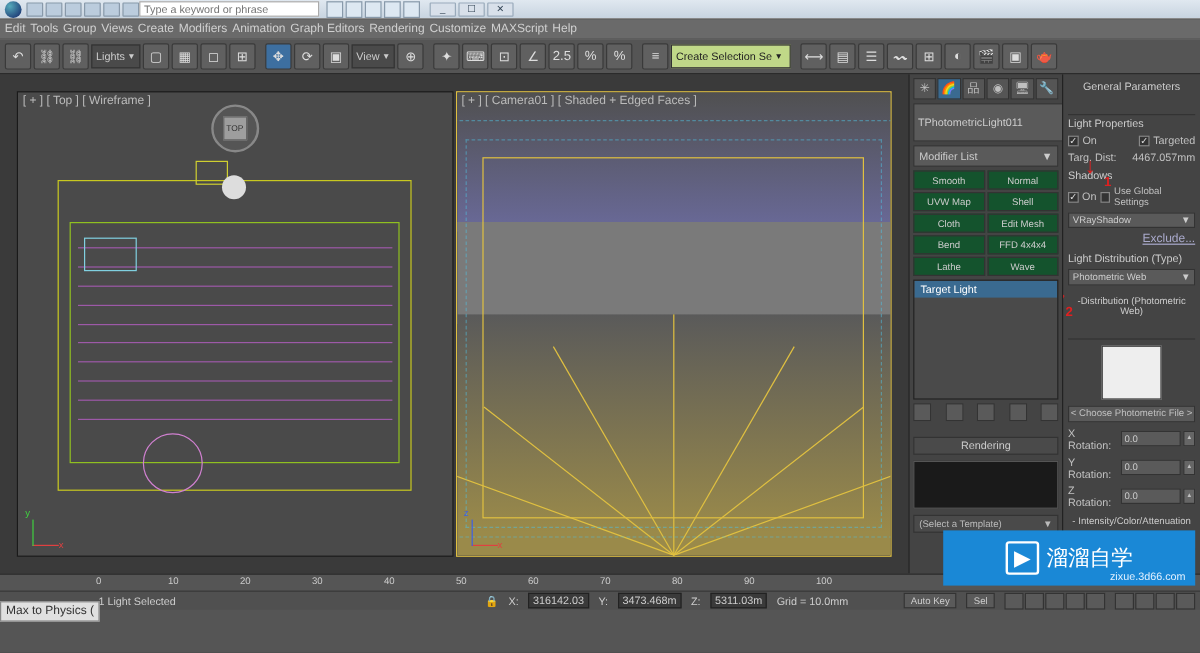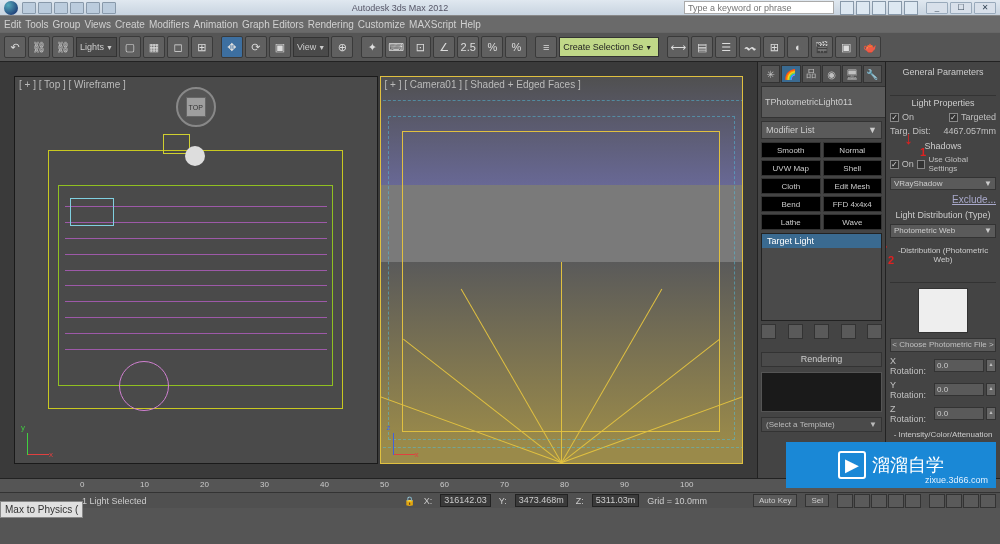--- a/index.html
+++ b/index.html
@@ -48,32 +48,32 @@
 .wall{ position:absolute; top:28%; left:0; right:0; height:22%; background:#7a7a7a; }
 .cam-extra{ position:absolute; border:1px dashed #50c0e0; opacity:.5; }
 .cmd-panel{ width:128px; background:#444; border-left:1px solid #222; display:flex; flex-direction:column; padding:3px; gap:3px; overflow:hidden; }
 .cmd-tabs{ display:flex; gap:1px; }
 .cmd-tabs div{ flex:1; height:18px; background:#555; border:1px solid #333; display:flex; align-items:center; justify-content:center; font-size:10px; }
 .cmd-tabs div.act{ background:#3a6a90; }
 .name-fld{ display:flex; gap:2px; }
 .name-fld input{ flex:1; height:32px; background:#5a5a5a; border:1px solid #333; color:#ccc; font-size:9px; padding:4px 3px; }
 .modlist{ height:18px; background:#5a5a5a; border:1px solid #333; color:#ccc; font-size:9px; display:flex; align-items:center; justify-content:space-between; padding:0 4px; }
 .mod-btns{ display:grid; grid-template-columns:1fr 1fr; gap:2px; }
-.mod-btns button{ height:16px; background:#000000; border:1px solid #333; color:#ccc; font-size:8px; }
-.stack{ height:88px; background:#4a4a4a; border:1px solid #222; overflow-y:auto; }
+.mod-btns button{ height:16px; background:#14532d; border:1px solid #333; color:#ccc; font-size:8px; }
+.stack{ height:100px; background:#4a4a4a; border:1px solid #222; overflow-y:auto; }
 .stack .item{ padding:2px 5px; font-size:9px; color:#ccc; }
 .stack .item.sel{ background:#3a6a90; color:#fff; }
 .stack-tb{ display:flex; justify-content:space-between; gap:2px; }
 .stack-tb div{ width:15px; height:15px; background:#5a5a5a; border:1px solid #333; }
 .roll-hd{ height:15px; background:#4a4a4a; border:1px solid #333; text-align:center; font-size:9px; color:#ccc; line-height:13px; margin-top:10px; }
 .black-box{ height:40px; background:#1a1a1a; border:1px solid #555; margin-top:2px; }
 .tpl-sel{ height:15px; background:#4a4a4a; border:1px solid #333; font-size:8px; color:#bbb; display:flex; align-items:center; justify-content:space-between; padding:0 4px; margin-top:2px; }
 .prop-panel{ width:115px; background:#444; border-left:1px solid #222; display:flex; flex-direction:column; padding:3px 4px; gap:2px; overflow:hidden; position:relative; }
 .prop-hd{ text-align:center; font-size:9px; color:#ccc; border-bottom:1px solid #333; padding-bottom:18px; margin-top:2px; }
-.prop-sec{ font-size:9px; color:#ccc;text-align:center; }
+.prop-sec{ font-size:9px; color:#ccc; }
 .prop-row{ display:flex; align-items:center; gap:3px; font-size:9px; margin-top:2px; }
 .cb{ width:9px; height:9px; border:1px solid #888; background:#333; display:inline-flex; align-items:center; justify-content:center; font-size:8px; color:#ddd; }
 .cb.on::after{ content:"✓"; }
 .spin{ display:flex; align-items:center; gap:2px; margin-top:2px; }
 .spin label{ flex:1; font-size:9px; }
 .spin .val{ width:50px; height:13px; background:#5a5a5a; border:1px solid #333; color:#ccc; font-size:8px; padding:0 2px; line-height:11px; }
 .spin .ud{ width:10px; height:13px; background:#666; border:1px solid #333; font-size:6px; text-align:center; }
 .dd{ height:14px; background:#5a5a5a; border:1px solid #333; color:#ccc; font-size:8px; display:flex; align-items:center; justify-content:space-between; padding:0 3px; margin-top:2px; }
 .link-btn{ text-align:right; font-size:10px; text-decoration:underline; color:#aac; margin-top:2px; }
 .web-preview{ height:48px; background:#eee; border:1px solid #333; margin:3px auto; width:50px; }
@@ -101,21 +101,20 @@
 <div class="titlebar">
   <div class="orb"></div>
   <div class="tb-icons">
     <div></div>
       <div></div>
       <div></div>
       <div></div>
       <div></div>
       <div></div>
   </div>
-  <div class="title">Autodesk 3ds Max 2012</div>
   <input placeholder="Type a keyword or phrase" style="">
   <div class="tb-right">
     <div></div>
       <div></div>
       <div></div>
       <div></div>
       <div></div>
   </div>
   <div class="winbtn">
     <div>_</div>

